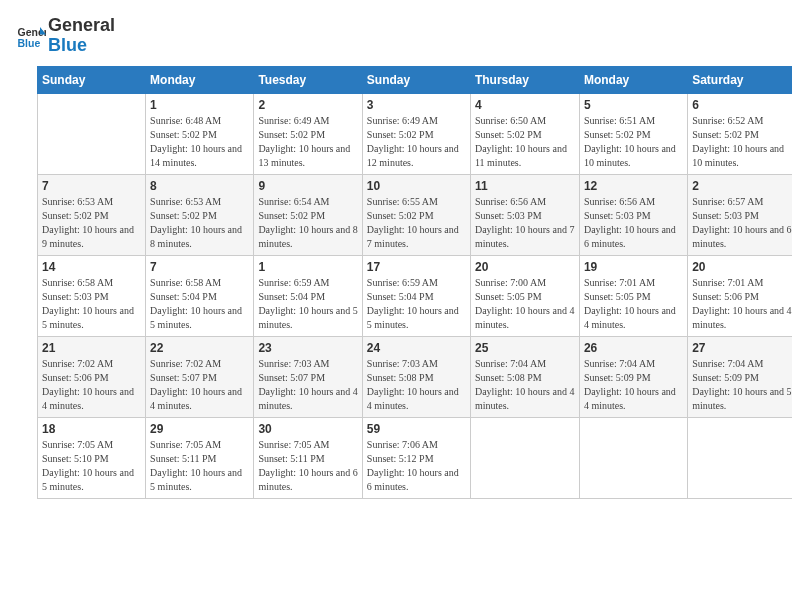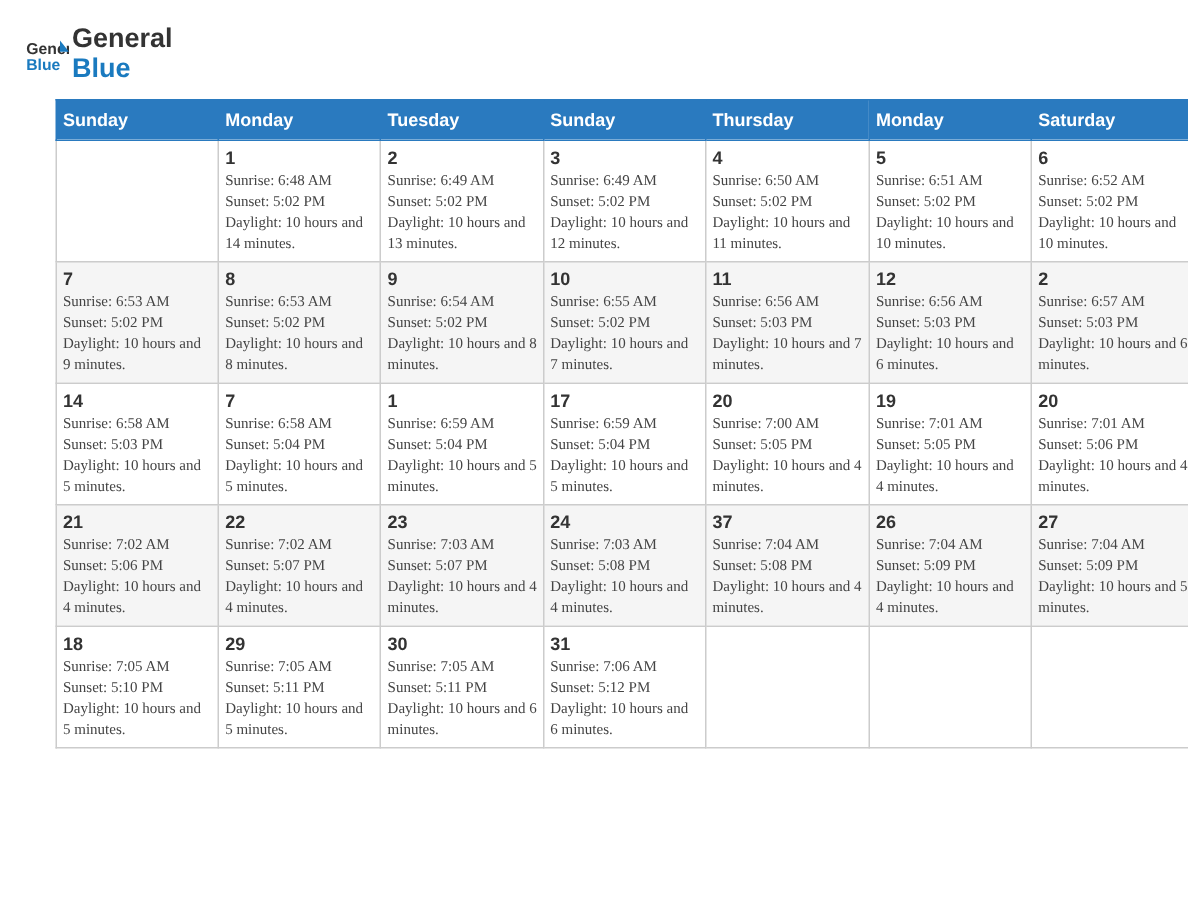--- a/index.html
+++ b/index.html
@@ -226,21 +226,21 @@
         </td>
         <td>
           <span class="day-num">23</span>
           <div class="cell-text">Sunrise: 7:03 AM<br>Sunset: 5:07 PM<br>Daylight: 10 hours and 4 minutes.</div>
         </td>
         <td>
           <span class="day-num">24</span>
           <div class="cell-text">Sunrise: 7:03 AM<br>Sunset: 5:08 PM<br>Daylight: 10 hours and 4 minutes.</div>
         </td>
         <td>
-          <span class="day-num">37</span>
+          <span class="day-num">25</span>
           <div class="cell-text">Sunrise: 7:04 AM<br>Sunset: 5:08 PM<br>Daylight: 10 hours and 4 minutes.</div>
         </td>
         <td>
           <span class="day-num">26</span>
           <div class="cell-text">Sunrise: 7:04 AM<br>Sunset: 5:09 PM<br>Daylight: 10 hours and 4 minutes.</div>
         </td>
         <td>
           <span class="day-num">27</span>
           <div class="cell-text">Sunrise: 7:04 AM<br>Sunset: 5:09 PM<br>Daylight: 10 hours and 5 minutes.</div>
         </td>
@@ -252,21 +252,21 @@
         </td>
         <td>
           <span class="day-num">29</span>
           <div class="cell-text">Sunrise: 7:05 AM<br>Sunset: 5:11 PM<br>Daylight: 10 hours and 5 minutes.</div>
         </td>
         <td>
           <span class="day-num">30</span>
           <div class="cell-text">Sunrise: 7:05 AM<br>Sunset: 5:11 PM<br>Daylight: 10 hours and 6 minutes.</div>
         </td>
         <td>
-          <span class="day-num">31</span>
+          <span class="day-num">59</span>
           <div class="cell-text">Sunrise: 7:06 AM<br>Sunset: 5:12 PM<br>Daylight: 10 hours and 6 minutes.</div>
         </td>
         <td class="empty-cell"></td>
         <td class="empty-cell"></td>
         <td class="empty-cell"></td>
       </tr>
     </tbody>
 </table>
 
 </body></html>

